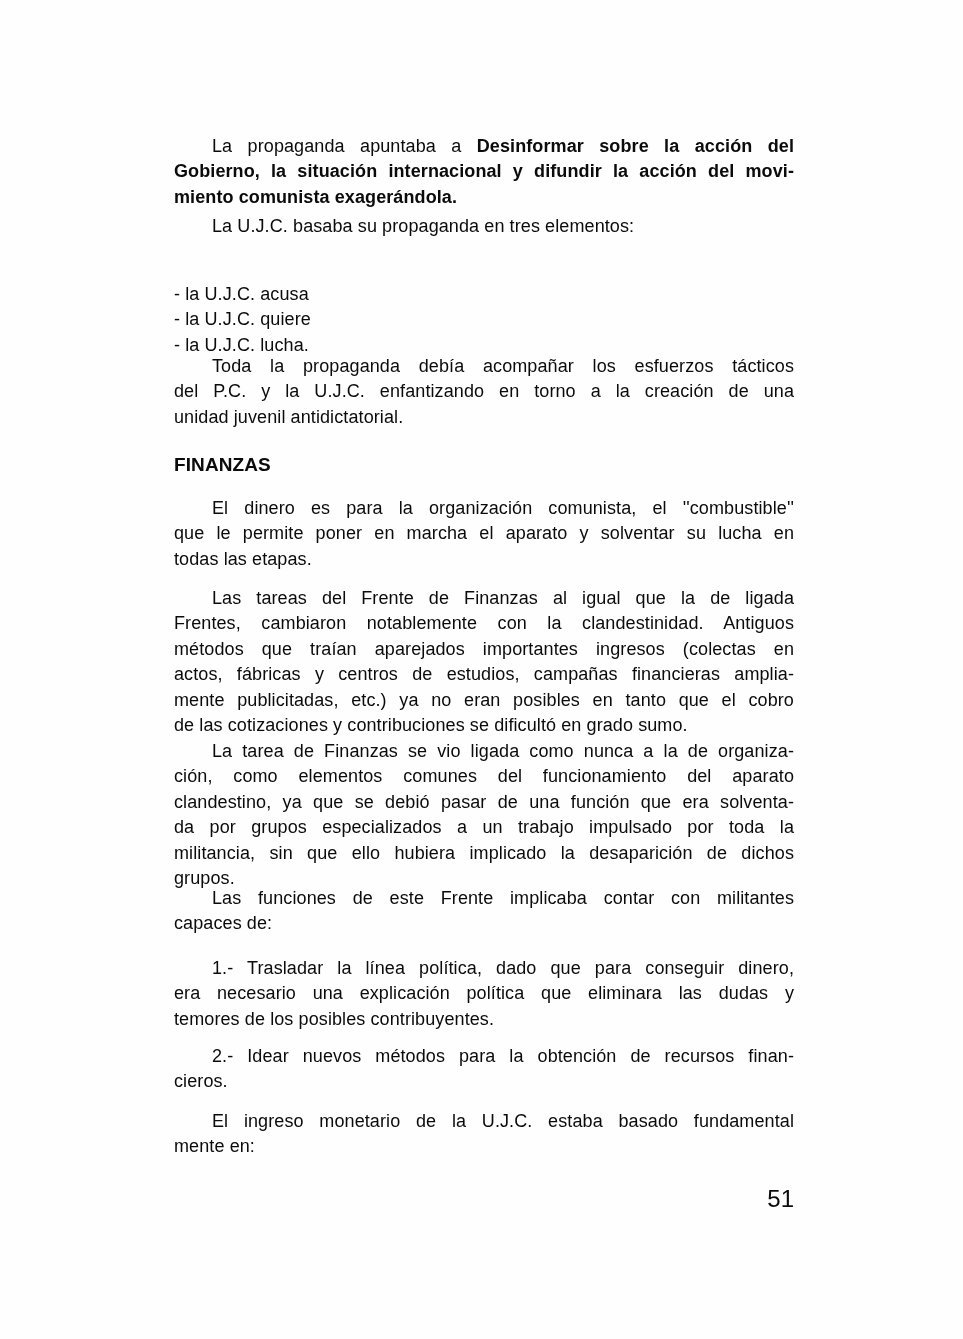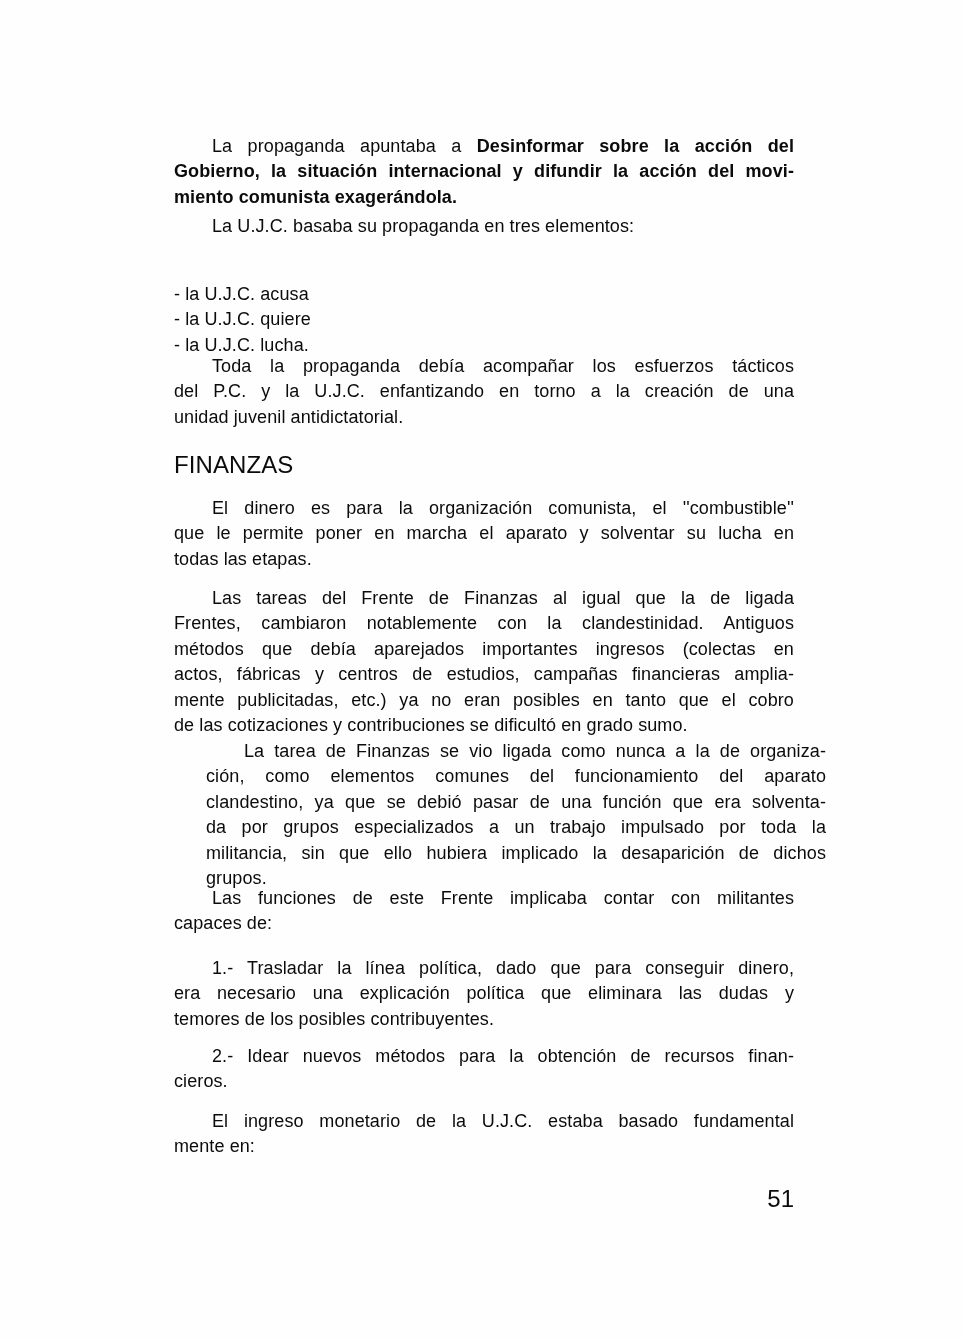--- a/index.html
+++ b/index.html
@@ -41,38 +41,38 @@
   .just {
     text-align: justify;
     text-align-last: justify;
   }
   .indent {
     padding-left: 38px;
     box-sizing: border-box;
   }
   .b { font-weight: 700; }
   .heading {
-    font-weight: 400;
-    font-size: 24px;
+    font-weight: 700;
+    font-size: 19px;
     line-height: 25.4px;
   }
   .page-number {
     text-align: right;
     font-size: 24px;
     line-height: 20px;
   }
   
   #p1   { top: 134px; }
   #p2   { top: 214px; }
   #list { top: 270px; margin-top: 12px; }
   #p3   { top: 354px; }
   #hfin { top: 452px; }
   #p4   { top: 496px; }
   #p5   { top: 586px; }
-  #p6   { top: 739px; margin-left: 32px; }
+  #p6   { top: 739px; }
   #p7   { top: 886px; }
   #p8   { top: 956px; }
   #p9   { top: 1044px; }
   #p10  { top: 1109px; }
   #pgnum{ top: 1189px; }
 </style>
 </head>
 <body>
 
 <div class="page">
@@ -106,21 +106,21 @@
 
     <div class="block" id="p4">
       <div class="line just indent">El dinero es para la organización comunista, el ''combustible''</div>
       <div class="line just">que le permite poner en marcha el aparato y solventar su lucha en</div>
       <div class="line">todas las etapas.</div>
     </div>
 
     <div class="block" id="p5">
       <div class="line just indent">Las tareas del Frente de Finanzas al igual que la de ligada</div>
       <div class="line just">Frentes, cambiaron notablemente con la clandestinidad. Antiguos</div>
-      <div class="line just">métodos que debía aparejados importantes ingresos (colectas en</div>
+      <div class="line just">métodos que traían aparejados importantes ingresos (colectas en</div>
       <div class="line just">actos, fábricas y centros de estudios, campañas financieras amplia-</div>
       <div class="line just">mente publicitadas, etc.) ya no eran posibles en tanto que el cobro</div>
       <div class="line">de las cotizaciones y contribuciones se dificultó en grado sumo.</div>
     </div>
 
     <div class="block" id="p6">
       <div class="line just indent">La tarea de Finanzas se vio ligada como nunca a la de organiza-</div>
       <div class="line just">ción, como elementos comunes del funcionamiento del aparato</div>
       <div class="line just">clandestino, ya que se debió pasar de una función que era solventa-</div>
       <div class="line just">da por grupos especializados a un trabajo impulsado por toda la</div>

